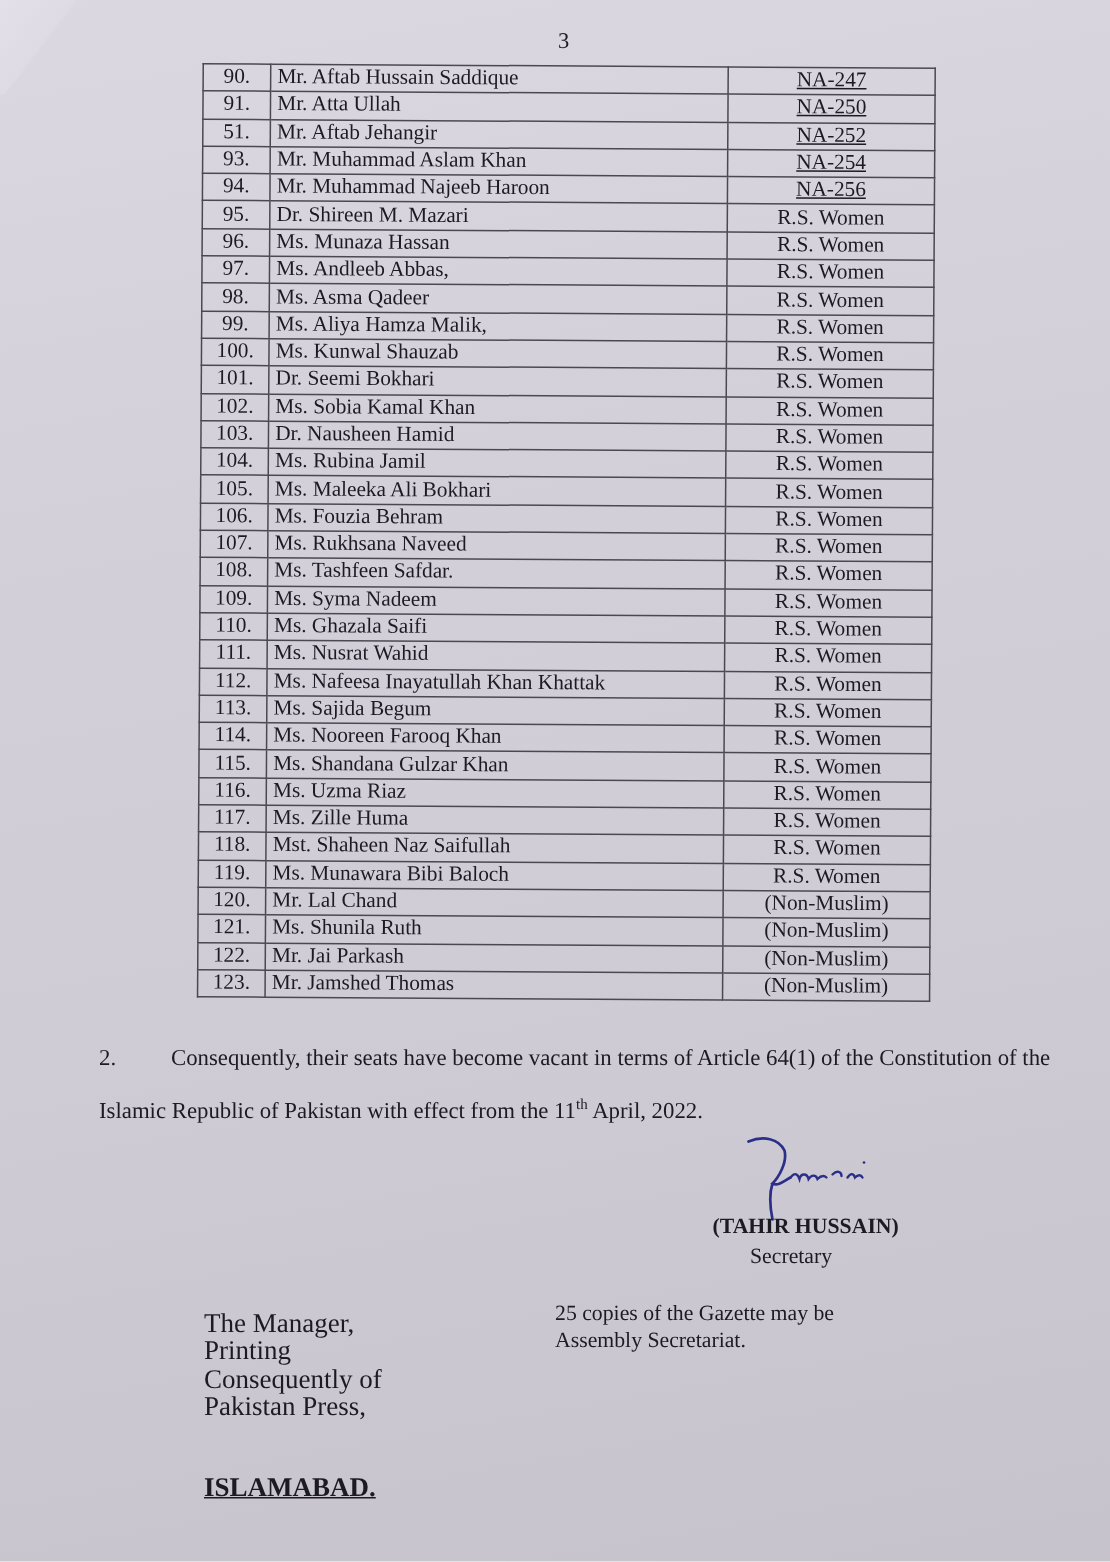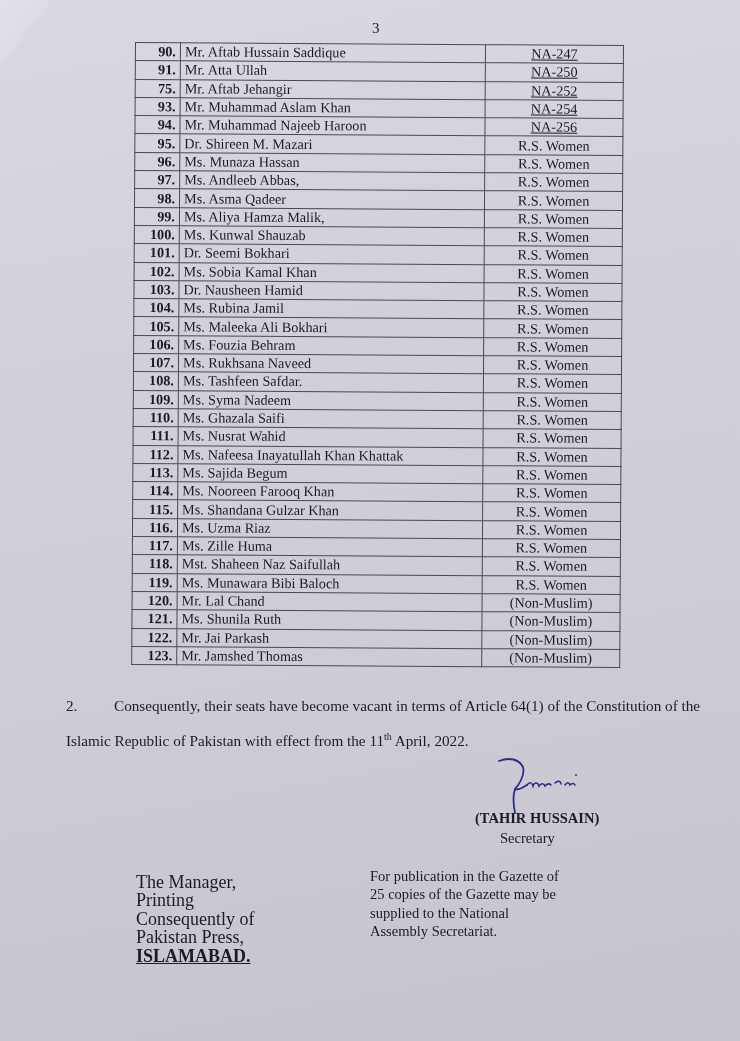--- a/index.html
+++ b/index.html
@@ -21,21 +21,21 @@
       position: absolute; left: 135px; top: 42px;
       width: 489px; border-collapse: collapse;
       font-size: 14.2px; line-height: 17px;
       transform: rotate(0.35deg); transform-origin: top left;
       border: 1.6px solid #3b3a42;
     }
     table.members td {
       border: 1.2px solid #4a4952; padding: 0 4px; height: 17.3px;
       white-space: nowrap;
     }
-    td.num { width: 36px; text-align: right; font-weight: bold; padding-right: 2px; padding-left: 0; }
+    td.num { width: 36px; text-align: center; font-weight: normal; padding-right: 2px; padding-left: 0; }
     td.name { width: 296px; }
     td.seat { text-align: center; }
     td.seat.na { text-decoration: underline; }
     .para {
       position: absolute; left: 66px; top: 690px; width: 640px;
       font-size: 15.2px; line-height: 31px;
     }
     .para .pnum { display: inline-block; width: 48px; }
     .para sup { font-size: 10px; }
     .signature {
@@ -43,21 +43,21 @@
     }
     .sig-name {
       position: absolute; left: 475px; top: 810px; font-size: 14.5px; font-weight: bold;
     }
     .sig-title {
       position: absolute; left: 500px; top: 830px; font-size: 14.5px;
     }
     .addressee {
       position: absolute; left: 136px; top: 873px; font-size: 18px; line-height: 18.4px;
     }
-    .addressee .city { font-weight: bold; text-decoration: underline; }
+    .addressee .city { font-weight: bold; text-decoration: underline; margin-top: 35px; }
     .publication {
       position: absolute; left: 370px; top: 867px; font-size: 14.5px; line-height: 18.4px;
     }
   </style>
 </head>
 <body>
 
 <div class="fold"></div>
 
 <div class="page-num">3</div>
@@ -68,21 +68,21 @@
         <td class="num">90.</td>
         <td class="name">Mr. Aftab Hussain Saddique</td>
         <td class="seat na">NA-247</td>
       </tr>
       <tr>
         <td class="num">91.</td>
         <td class="name">Mr. Atta Ullah</td>
         <td class="seat na">NA-250</td>
       </tr>
       <tr>
-        <td class="num">75.</td>
+        <td class="num">51.</td>
         <td class="name">Mr. Aftab Jehangir</td>
         <td class="seat na">NA-252</td>
       </tr>
       <tr>
         <td class="num">93.</td>
         <td class="name">Mr. Muhammad Aslam Khan</td>
         <td class="seat na">NA-254</td>
       </tr>
       <tr>
         <td class="num">94.</td>
@@ -251,17 +251,15 @@
 
 <div class="addressee">
   <div>The Manager,</div>
   <div>Printing</div>
   <div>Consequently of</div>
   <div>Pakistan Press,</div>
   <div class="city">ISLAMABAD.</div>
 </div>
 
 <div class="publication">
-  <div>For publication in the Gazette of</div>
   <div>25 copies of the Gazette may be</div>
-  <div>supplied to the National</div>
   <div>Assembly Secretariat.</div>
 </div>
 
 </body></html>

